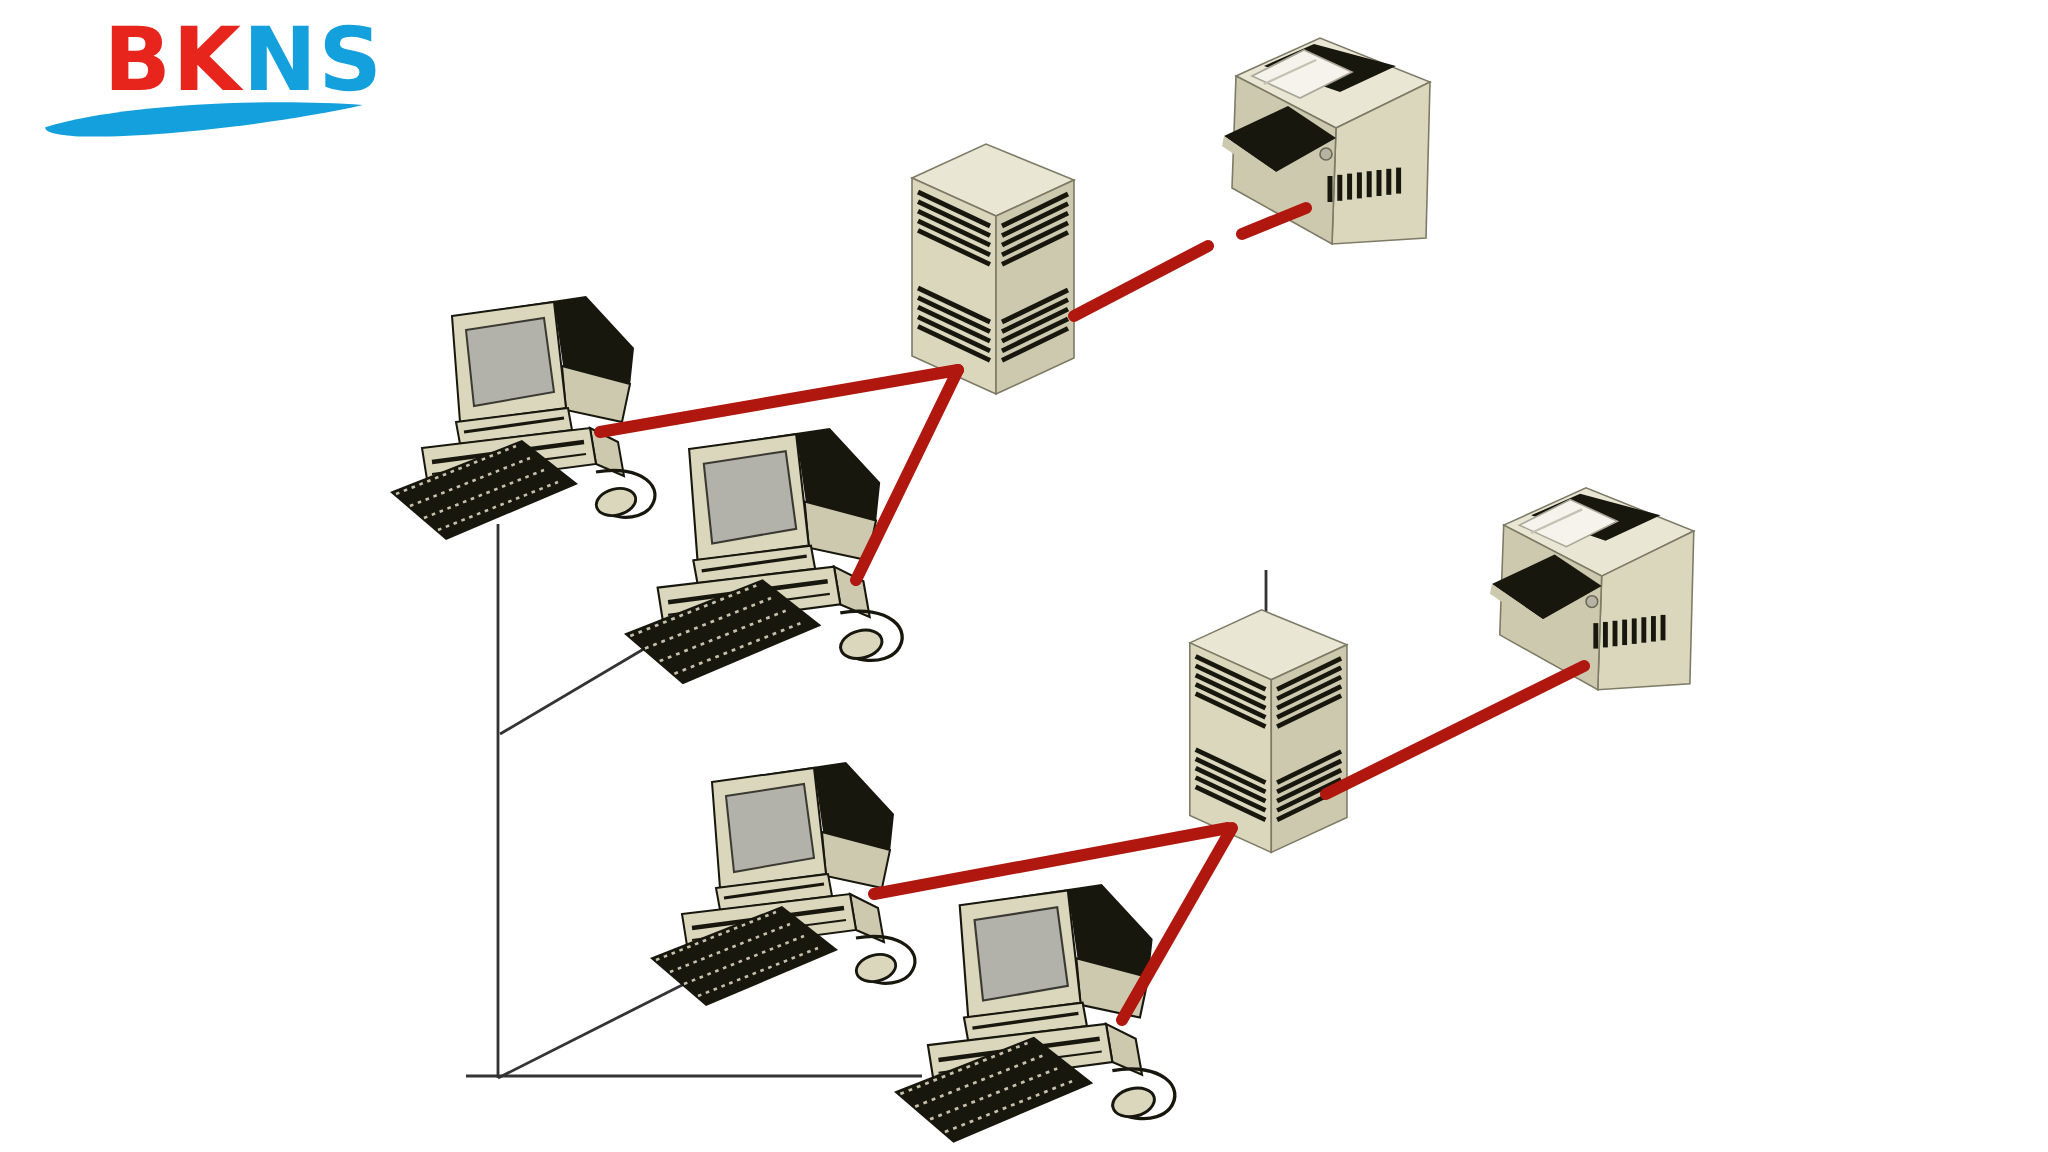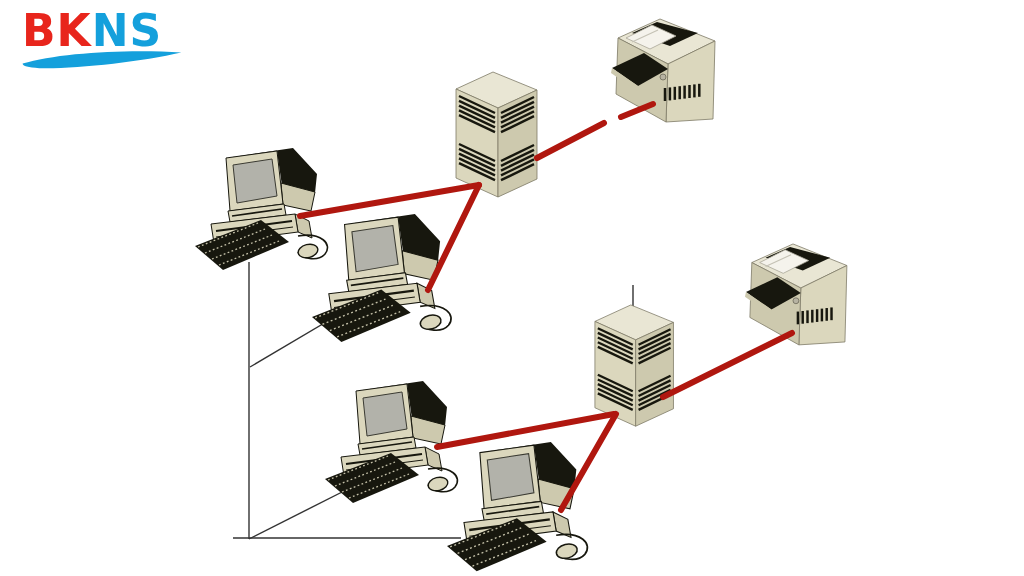--- a/index.html
+++ b/index.html
@@ -1,21 +1,21 @@
 <!DOCTYPE html>
 <html><head>
 <meta charset="utf-8">
 <style>
   html,body{margin:0;padding:0;}
   body{
     width:1024px;height:576px;position:relative;overflow:hidden;
     background:#ffffff;font-family:"DejaVu Sans",sans-serif;
   }
   .logo{position:absolute;left:22px;top:8px;width:170px;}
-  .logo-text{font-size:44px;font-weight:bold;letter-spacing:1px;line-height:1.05;white-space:nowrap;}
+  .logo-text{font-size:44px;font-weight:bold;letter-spacing:1px;line-height:1.05;white-space:nowrap;text-align:right;}
   .logo-swoosh{display:block;width:172px;height:24px;margin:-7px 0 0 -6px;}
   #net{position:absolute;left:0;top:0;width:1024px;height:576px;}
 
   
   .f-body  {fill:var(--c-body,#dbd7bd);}
   .f-shade {fill:var(--c-shade,#cdc9ae);}
   .f-light {fill:var(--c-light,#e9e6d4);}
   .f-dark  {fill:var(--c-dark,#17170e);}
   .f-screen{fill:var(--c-screen,#b2b2aa);}
   .f-paper {fill:var(--c-paper,#f5f3ec);}

